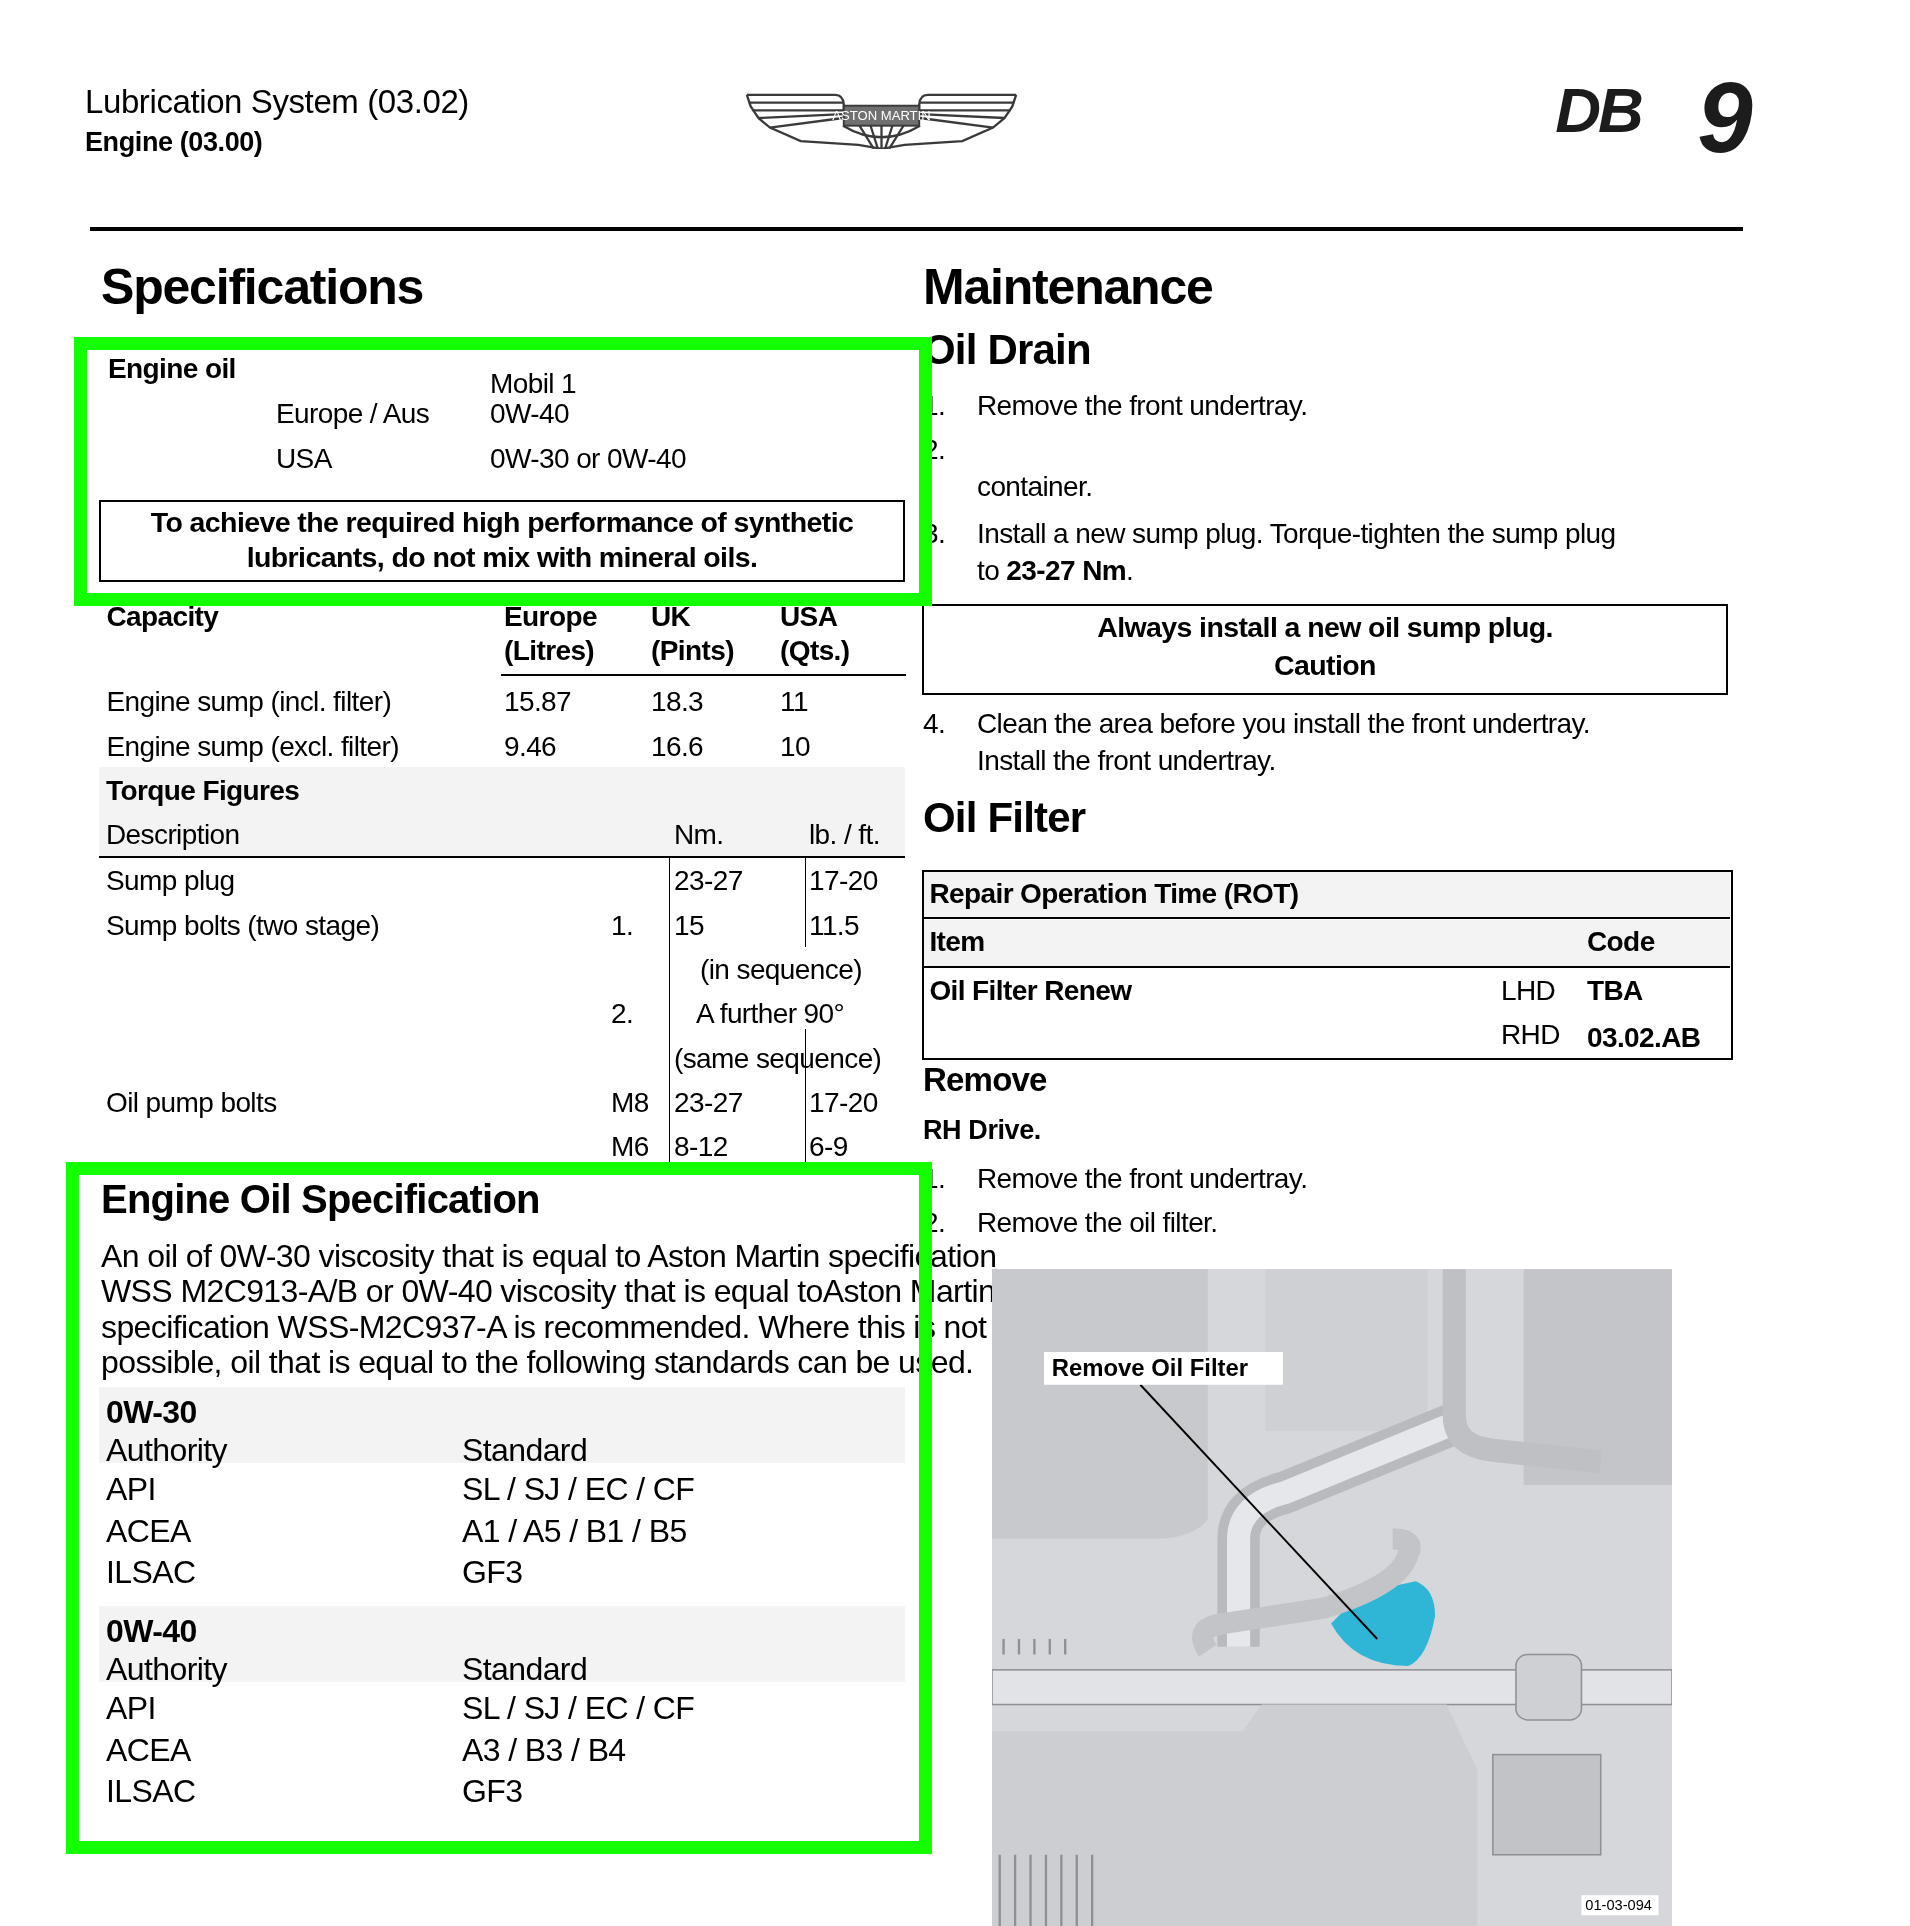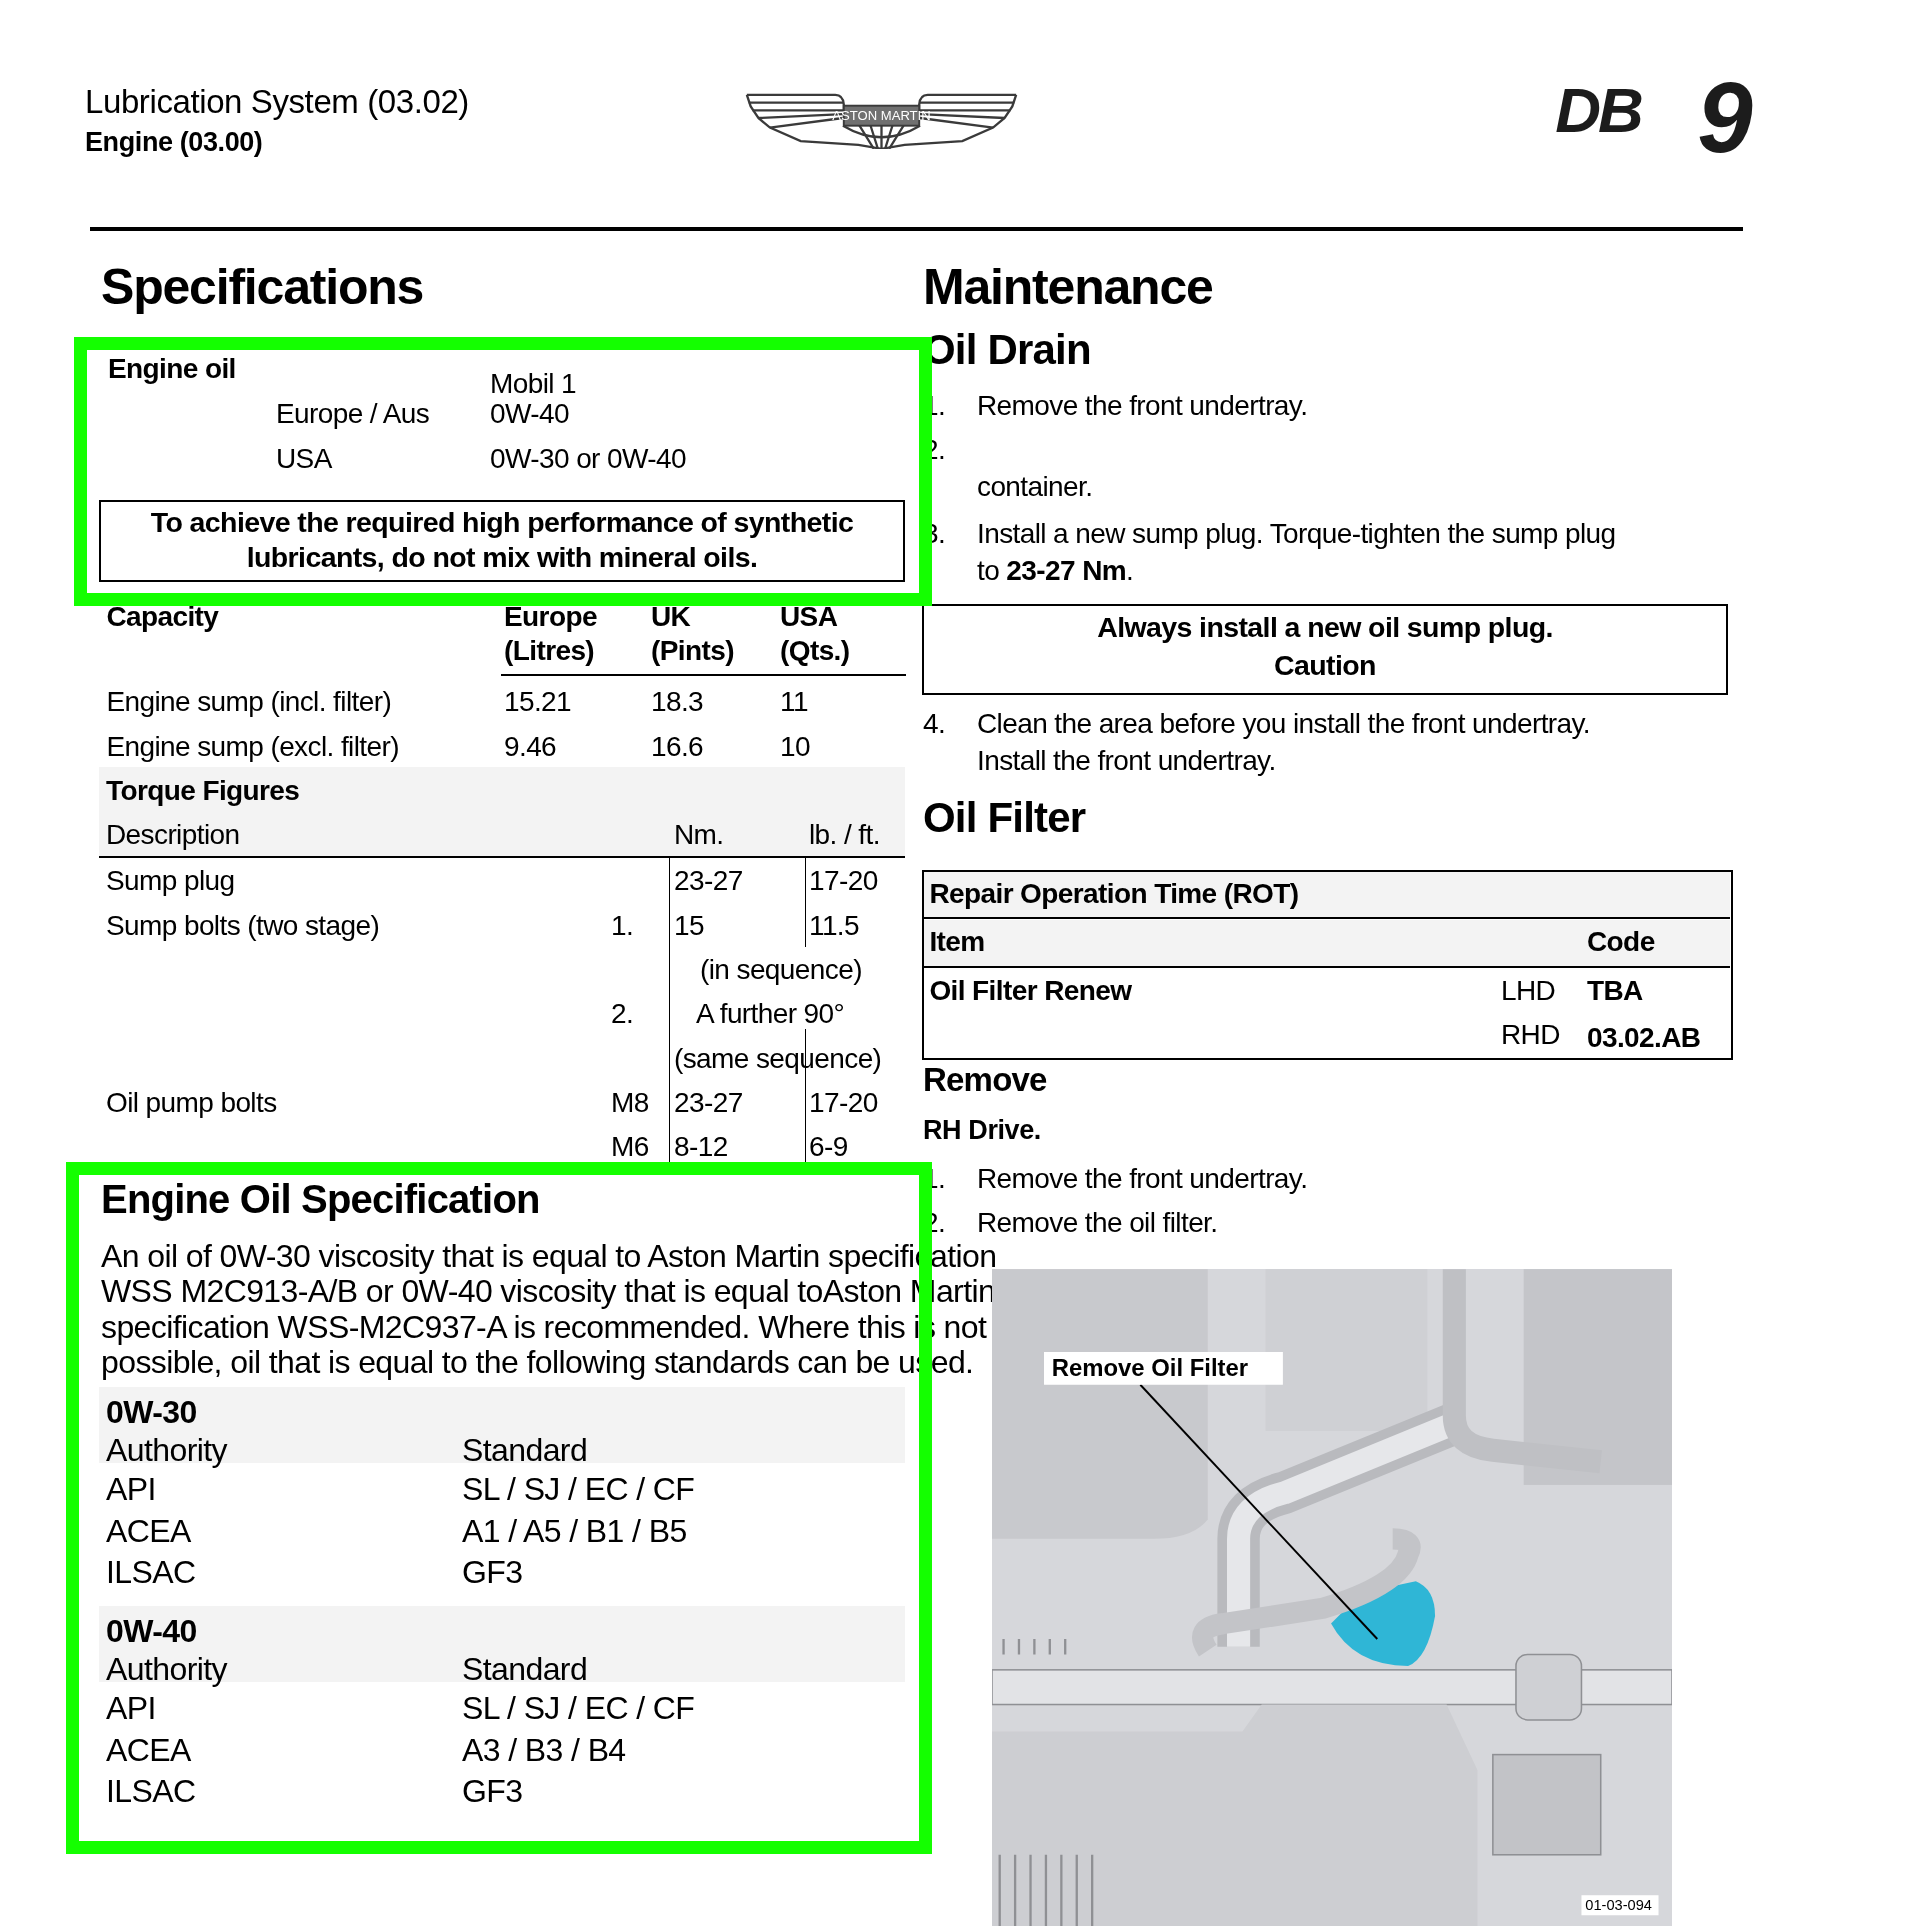--- a/index.html
+++ b/index.html
@@ -93,21 +93,21 @@
   <div class="row txt b" style="left:5.4px; top:15.4px;">Capacity</div>
   <div class="row txt b" style="left:403px; top:15.4px;">Europe</div>
   <div class="row txt b" style="left:403px; top:49px;">(Litres)</div>
   <div class="row txt b" style="left:550px; top:15.4px;">UK</div>
   <div class="row txt b" style="left:550px; top:49px;">(Pints)</div>
   <div class="row txt b" style="left:679px; top:15.4px;">USA</div>
   <div class="row txt b" style="left:679px; top:49px;">(Qts.)</div>
   <div class="hline" style="left:400px; top:92px; width:405px; height:1.9px;"></div>
 
   <div class="row txt" style="left:5.4px; top:100px;">Engine sump (incl. filter)</div>
-  <div class="row txt" style="left:403px; top:100px;">15.21</div>
+  <div class="row txt" style="left:403px; top:100px;">15.87</div>
   <div class="row txt" style="left:550px; top:100px;">18.3</div>
   <div class="row txt" style="left:679px; top:100px;">11</div>
 
   <div class="row txt" style="left:5.4px; top:145px;">Engine sump (excl. filter)</div>
   <div class="row txt" style="left:403px; top:145px;">9.46</div>
   <div class="row txt" style="left:550px; top:145px;">16.6</div>
   <div class="row txt" style="left:679px; top:145px;">10</div>
 </div>
 
 <div class="abs" style="left:99px; top:767px; width:806px; height:404px;">

